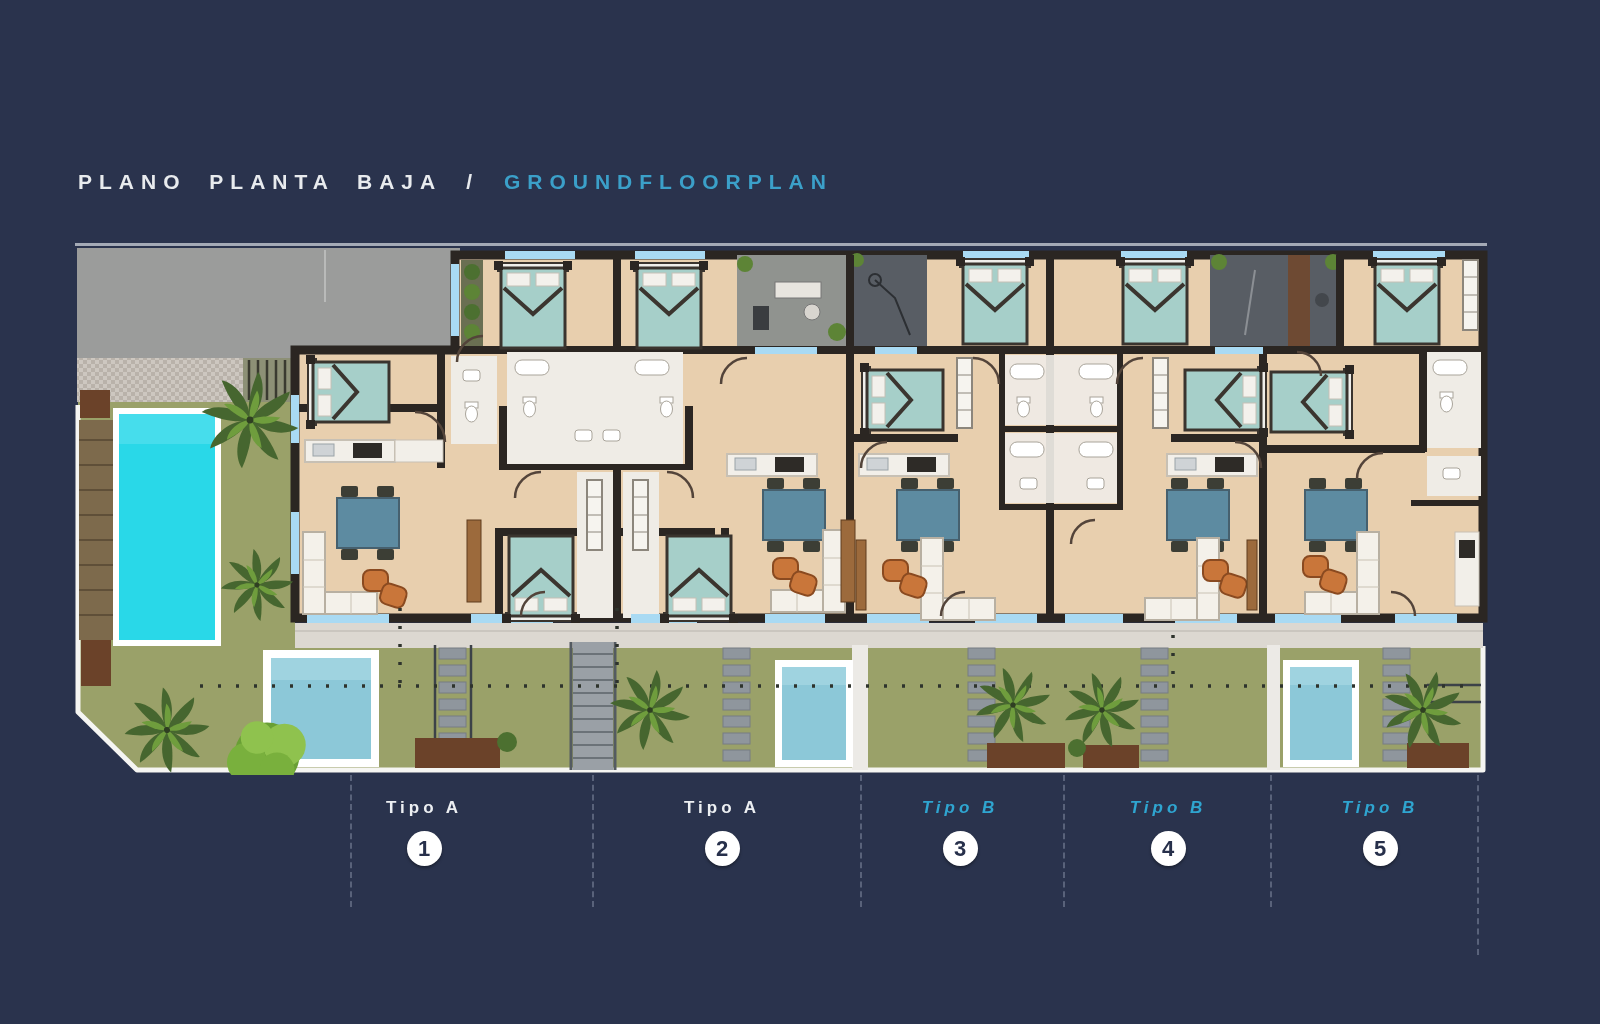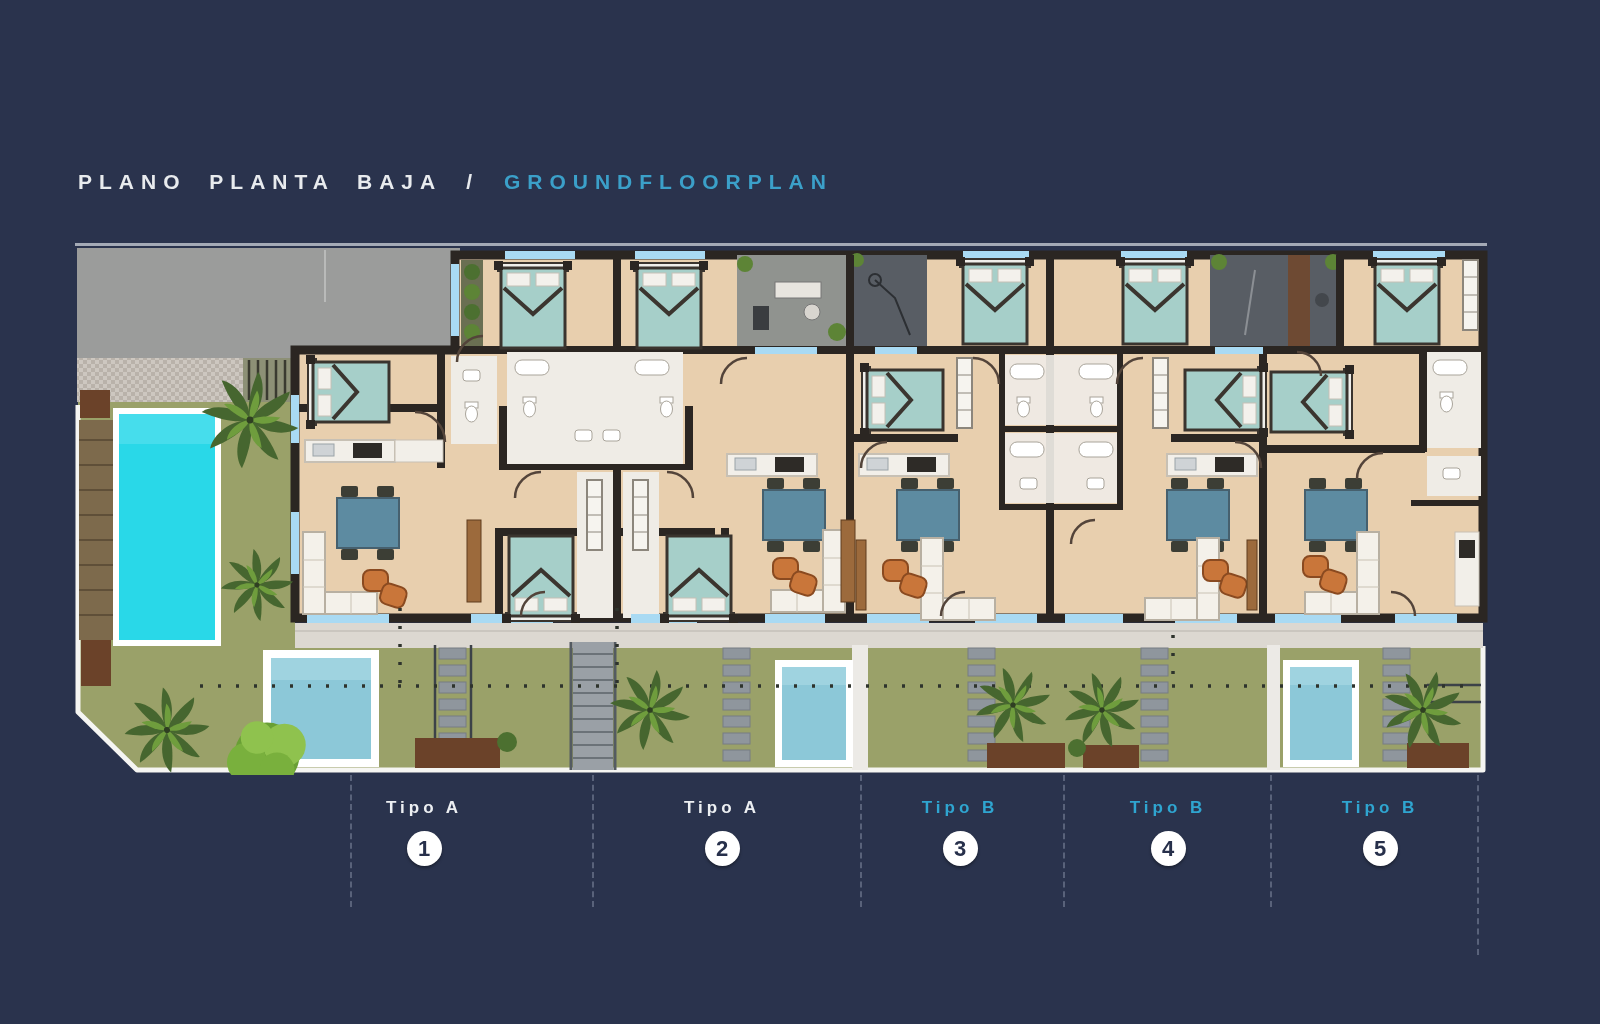--- a/index.html
+++ b/index.html
@@ -17,21 +17,21 @@
   svg{display:block;}
 
   
   .unit-label{position:absolute;top:798px;width:120px;margin-left:-60px;text-align:center;}
   .unit-label .ul-text{font-size:17px;font-weight:bold;letter-spacing:4px;white-space:nowrap;}
   .unit-label .ul-circle{width:35px;height:35px;margin:13px auto 0;border-radius:50%;
     background:var(--circle_bg,#fff);color:var(--circle_text,#27304b);
     font-size:22px;font-weight:bold;line-height:35px;text-align:center;
     box-shadow:0 2px 3px rgba(0,0,0,.35);}
   .u-light .ul-text{color:var(--label_light,#eceff2);}
-  .u-accent .ul-text{color:var(--label_accent,#2fa5d0);}
+  .u-accent .ul-text{color:var(--label_accent,#2fa5d0);font-style:italic;}
 
   .divider{position:absolute;top:775px;height:132px;width:0;border-left:2px dashed var(--divider,#8089a0);opacity:.55;}
   .divider.tall{height:180px;}
 
   
   .logo{position:absolute;left:1240px;top:850px;width:360px;height:174px;}
   .logo-text{position:absolute;left:18px;top:108px;font-size:44px;font-weight:bold;
     color:var(--logo,#c9cdd5);transform:scaleX(.84);transform-origin:left center;
     letter-spacing:-1px;white-space:nowrap;}
   .logo-palm{position:absolute;right:0;top:0;}

